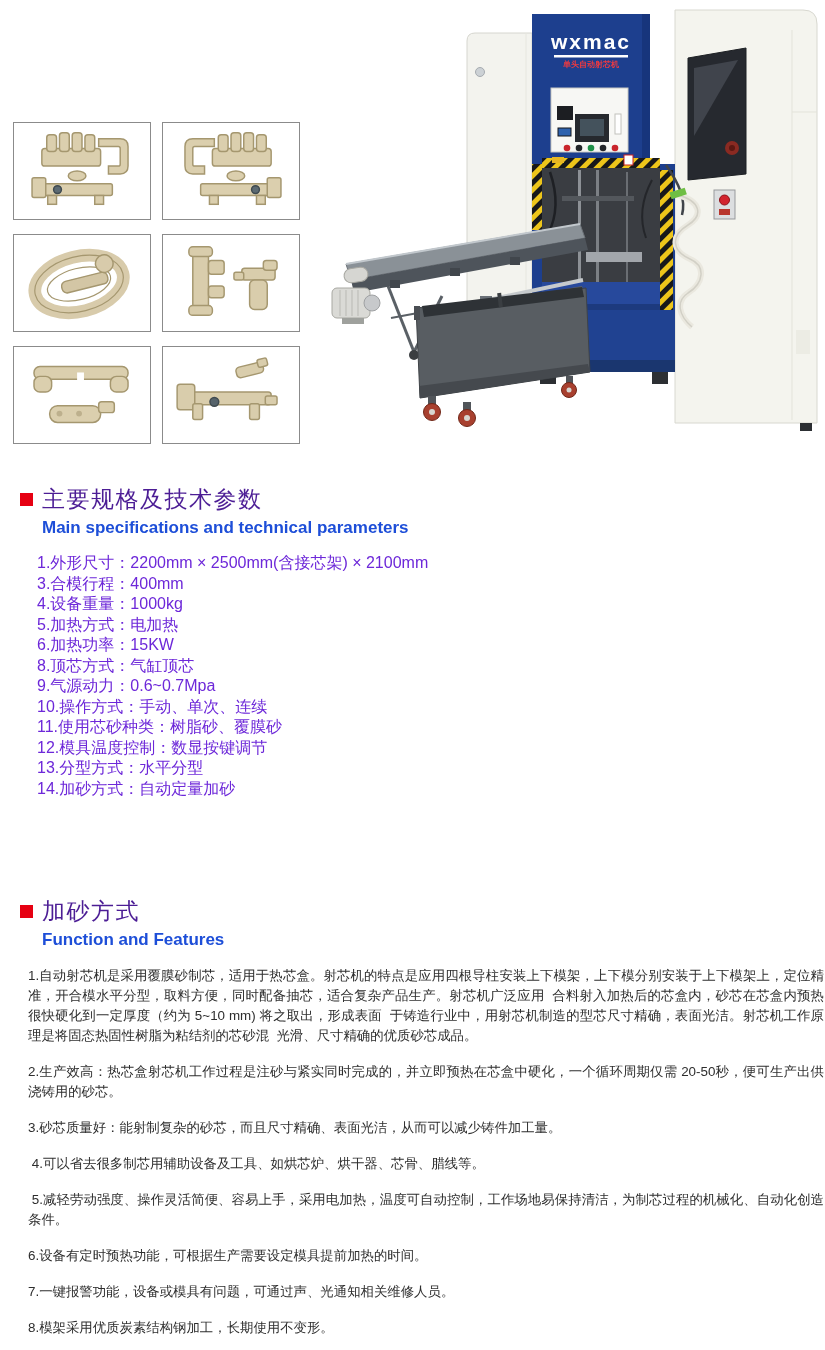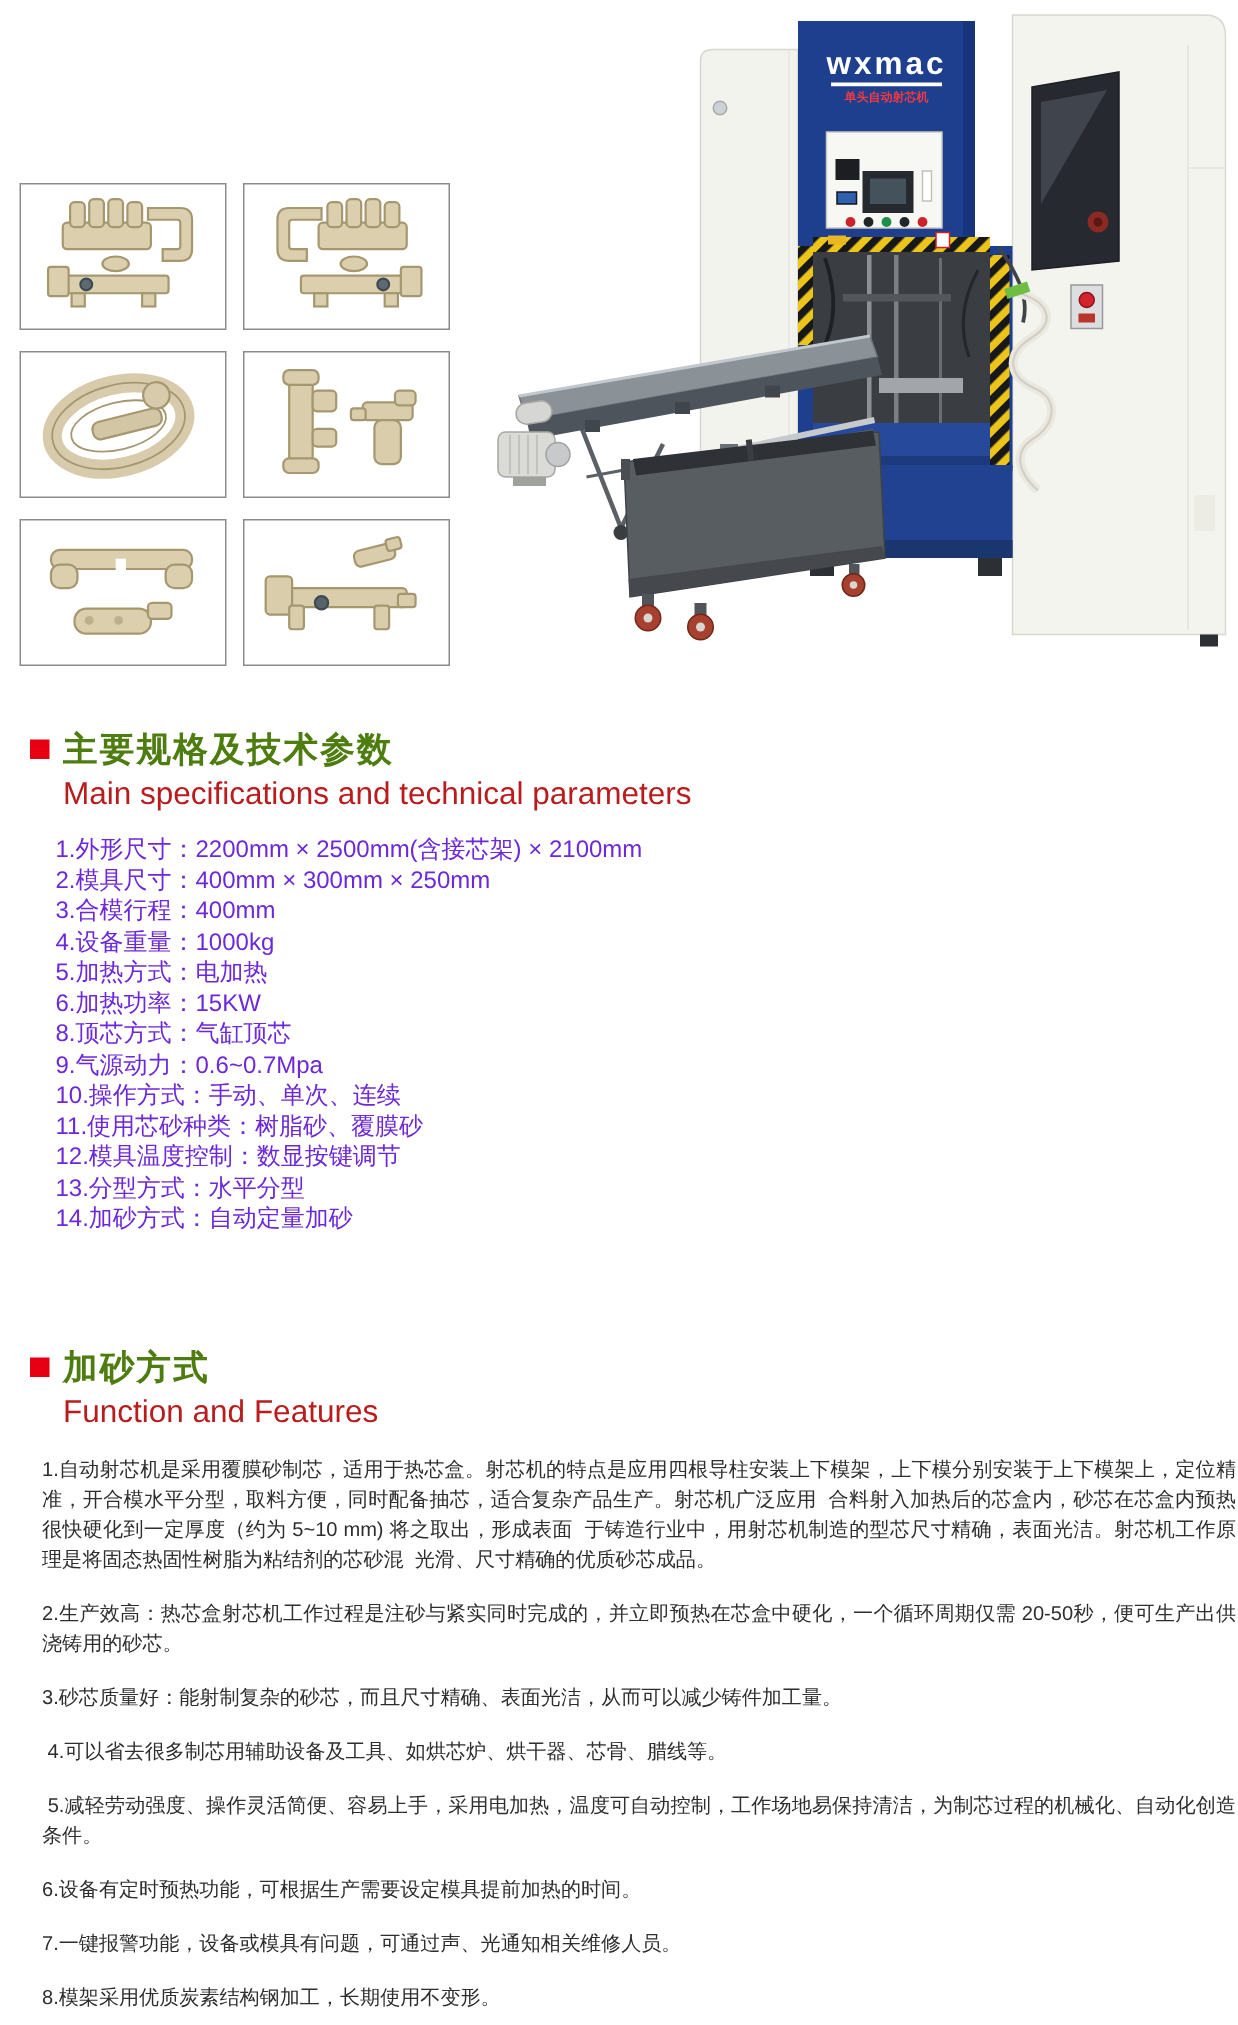--- a/index.html
+++ b/index.html
@@ -11,22 +11,22 @@
   .photo svg{width:100%;height:100%;}
 
   .machine{position:absolute;left:330px;top:0;width:495px;height:470px;}
   .machine svg{width:100%;height:100%;}
 
   .section{position:absolute;left:20px;}
   #specs-section{top:484px;}
   #features-section{top:896px;}
   .sec-head{display:flex;align-items:center;gap:9px;}
   .bullet{width:13px;height:13px;background:#e60012;flex:0 0 auto;}
-  .title-zh{font-size:23px;font-weight:bold;color:#4d7c0f;letter-spacing:1.5px;}
-  .title-en{font-size:21px;color:#b91c1c;margin:3px 0 0 22px;}
+  .title-zh{font-size:23px;font-weight:normal;color:#4c1d95;letter-spacing:1.5px;}
+  .title-en{font-size:17px;color:#1d4ed8;margin:3px 0 0 22px;font-weight:bold;}
 
   .spec-list{margin:15px 0 0 17px;font-size:16px;line-height:20.5px;color:#6d28d9;}
   .spec-list div{white-space:pre-wrap;}
 
   .feature-list{margin:13px 0 0 8px;width:796px;font-size:13.4px;line-height:20px;color:#2e2e2e;}
   .feature-list p{margin:16px 0 6px;white-space:pre-wrap;text-align:justify;}
 </style>
 </head>
 <body>
 
@@ -242,21 +242,20 @@
 </div>
 
 <div class="section" id="specs-section">
   <div class="sec-head">
     <span class="bullet"></span>
     <span class="title-zh">主要规格及技术参数</span>
   </div>
   <div class="title-en">Main specifications and technical parameters</div>
   <div class="spec-list">
     <div>1.外形尺寸：2200mm × 2500mm(含接芯架) × 2100mm</div>
-    <div>2.模具尺寸：400mm × 300mm × 250mm</div>
     <div>3.合模行程：400mm</div>
     <div>4.设备重量：1000kg</div>
     <div>5.加热方式：电加热</div>
     <div>6.加热功率：15KW</div>
     <div>8.顶芯方式：气缸顶芯</div>
     <div>9.气源动力：0.6~0.7Mpa</div>
     <div>10.操作方式：手动、单次、连续</div>
     <div>11.使用芯砂种类：树脂砂、覆膜砂</div>
     <div>12.模具温度控制：数显按键调节</div>
     <div>13.分型方式：水平分型</div>

